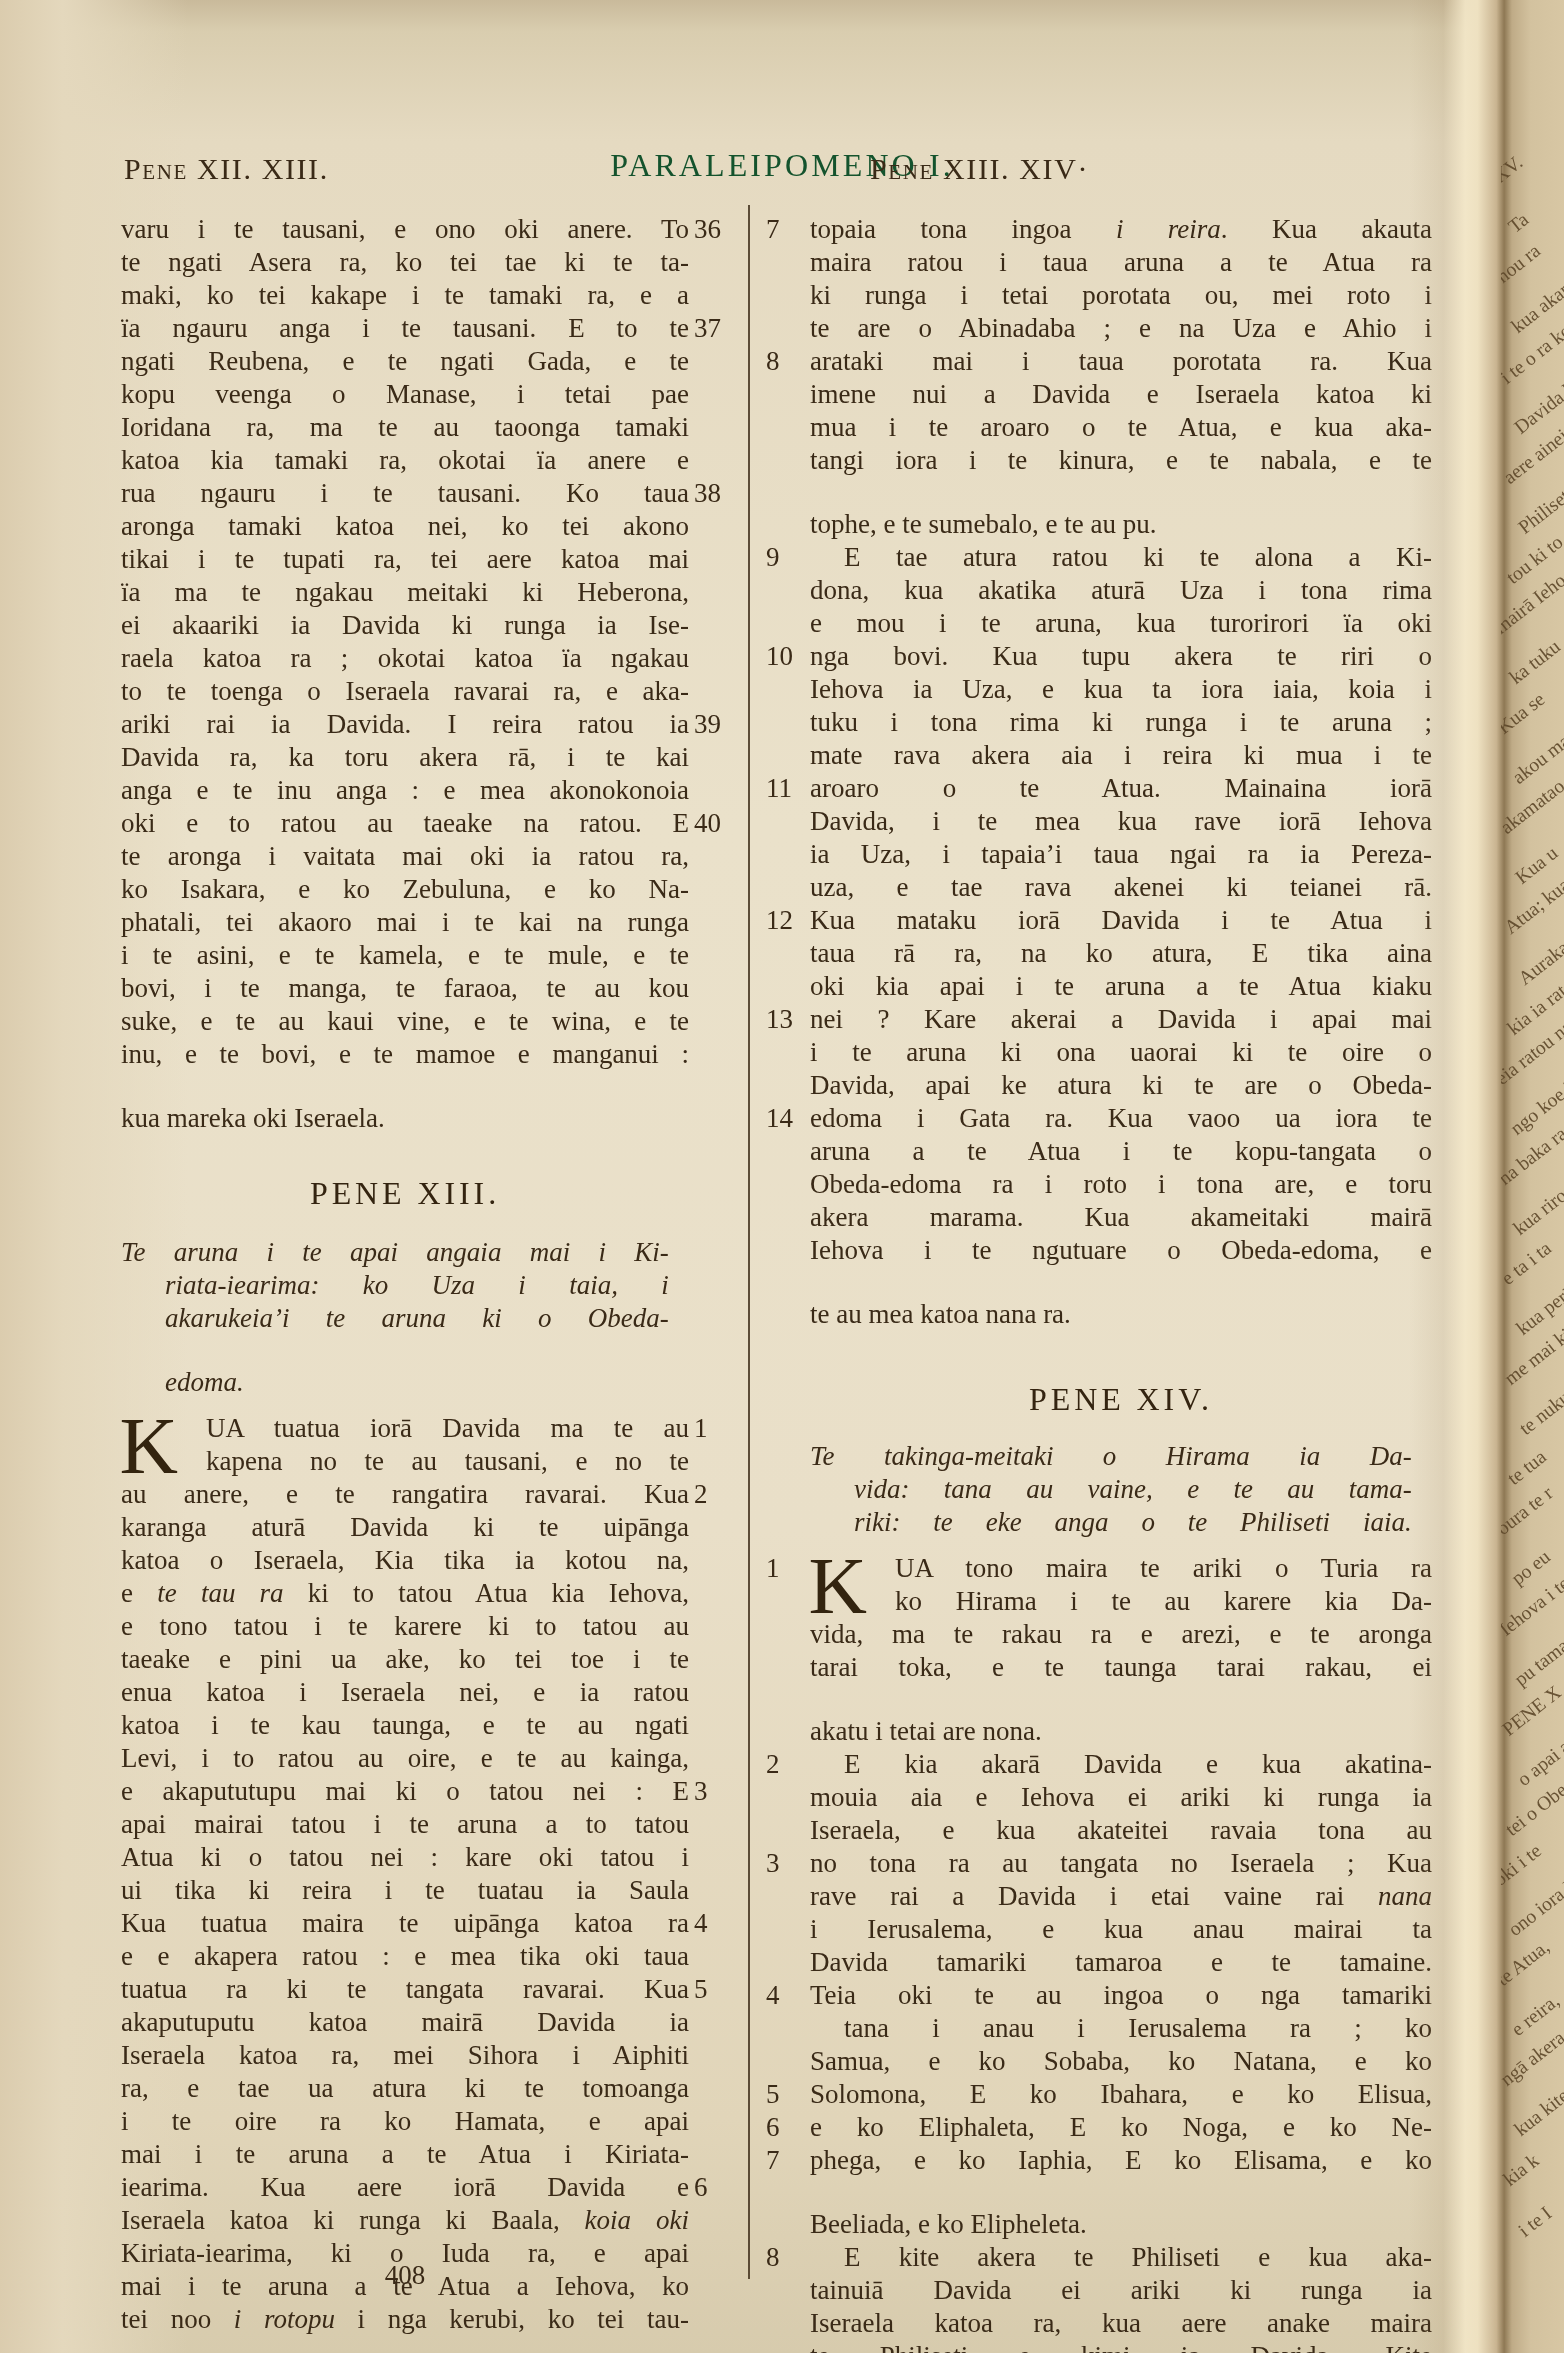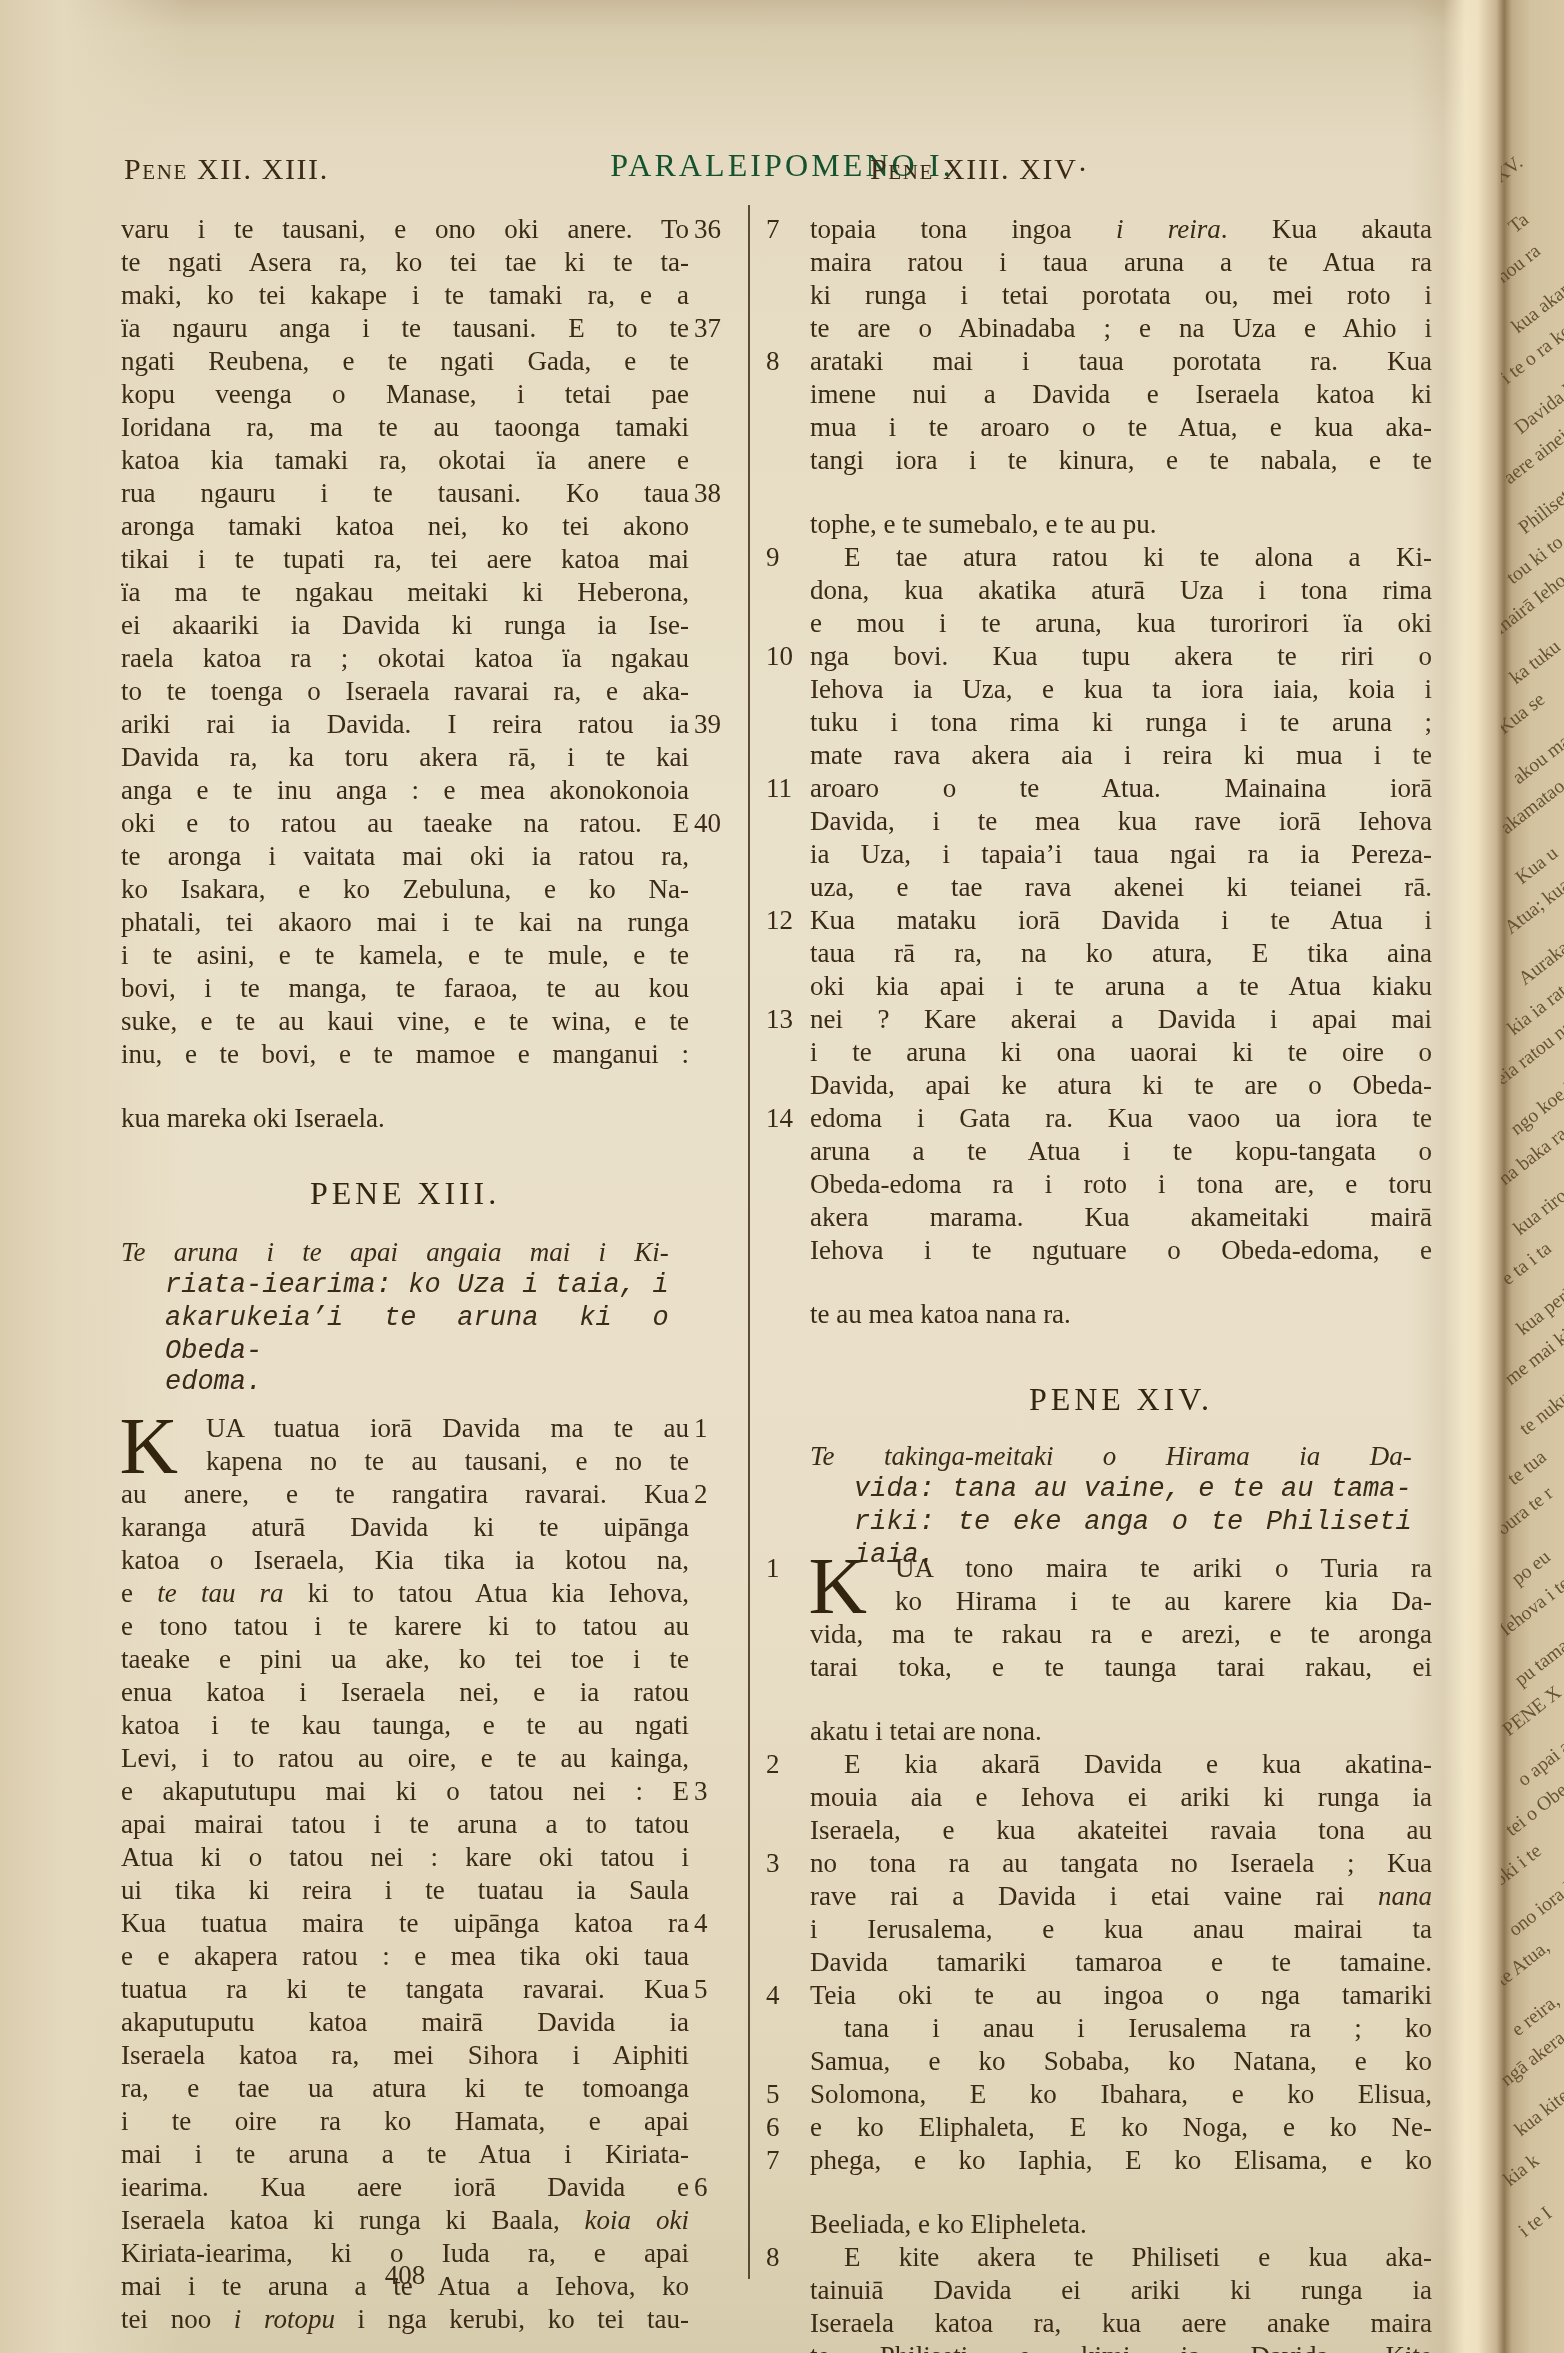--- a/index.html
+++ b/index.html
@@ -20,21 +20,21 @@
   .rh-left{left:124px;}
   .rh-right{right:236px;}
   .rh-center{position:absolute;left:782px;transform:translateX(-50%);top:0;font-size:32px;letter-spacing:3.1px;color:#14532d;}
   
   .col{position:absolute;top:213px;font-size:27px;line-height:33px;color:#3a2a17;}
   .left-col{left:121px;width:568px;}
   .right-col{left:810px;width:622px;}
   .line{position:relative;height:33px;text-align:justify;text-align-last:justify;}
   .line:not(.end)::after{content:"";display:inline-block;width:100%;height:0;line-height:0;}
   .line.end{text-align:left;text-align-last:left;margin-top:31px;}
-  .line.ind{padding-left:44px;font-family:Liberation Mono, monospace;}
+  .line.ind{padding-left:44px;}
   .line.pad{padding-left:34px;}
   .line.dcpad{padding-left:85px;}
   .heading{text-align:center;font-size:32px;line-height:38px;letter-spacing:3.9px;color:#342410;margin:39px 0 24px;}
   .right-col .heading{margin:49px 0 22px;}
   .summary{font-style:italic;padding-right:20.3px;margin-bottom:12.5px;}
   .dc-par{position:relative;}
   .dropcap{position:absolute;left:-1.6px;top:3.1px;font-size:81px;line-height:63px;color:#33240f;}
   .left-col .vnum{position:absolute;right:-50px;top:0;width:45px;text-align:left;font-style:normal;}
   .right-col .vnum{position:absolute;left:-44px;top:0;width:34px;text-align:right;font-style:normal;}
   

